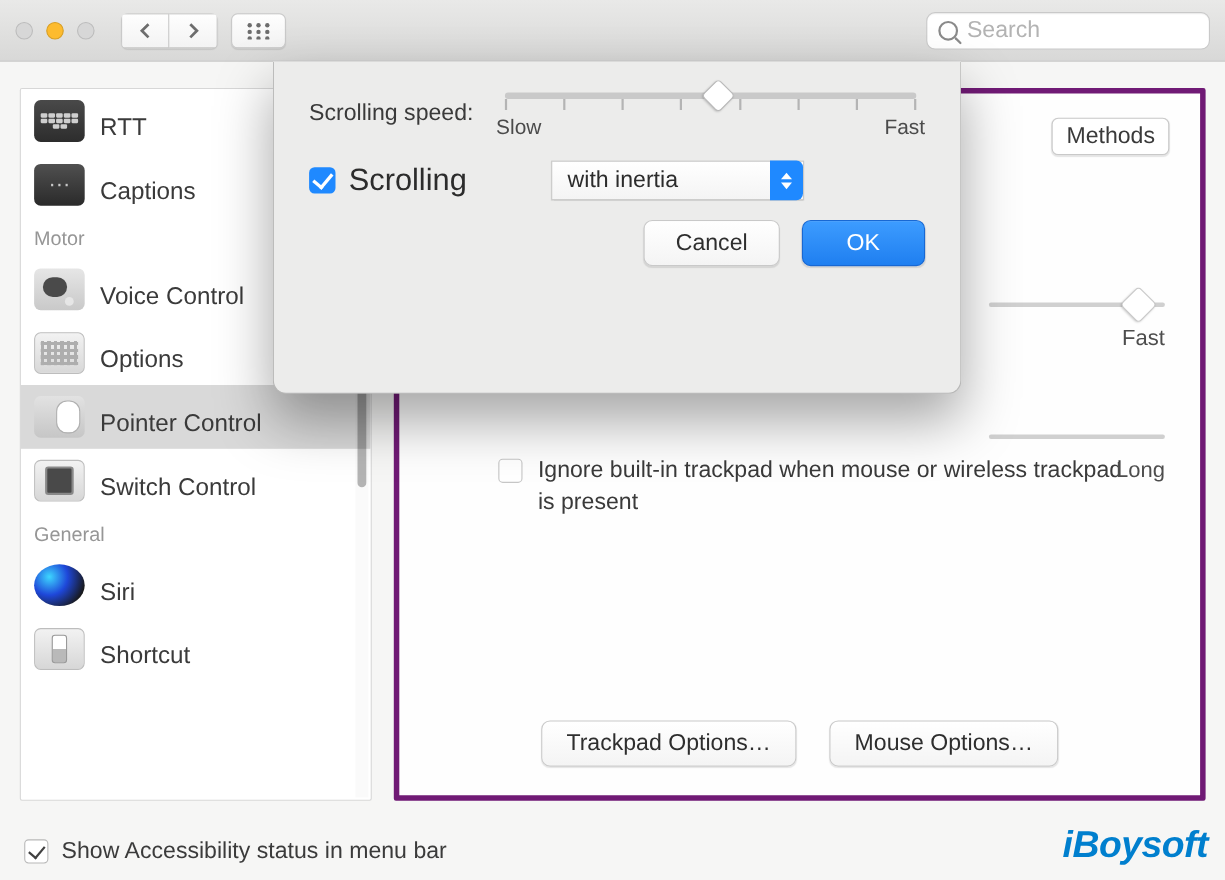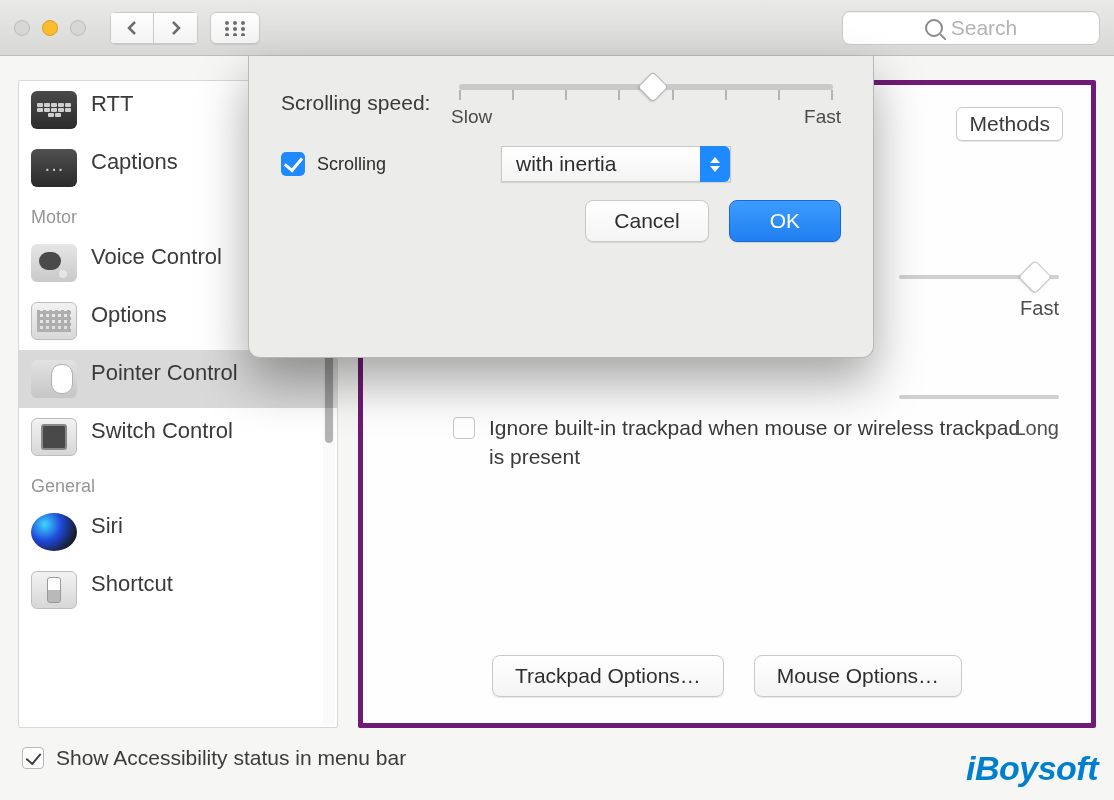--- a/index.html
+++ b/index.html
@@ -59,21 +59,20 @@
   .searchbox {
     margin-left:auto;
     width: 258px; height: 34px;
     background: #fff;
     border:1px solid #c9c9c9;
     border-radius: 8px;
     display:flex; align-items:center;
     padding: 0 10px;
     gap:8px;
     box-shadow: inset 0 1px 1px rgba(0,0,0,0.05);
-    justify-content: center;
   }
   .searchbox .placeholder { color:#b3b3b3; font-size:21px; }
   .search-icon { width:18px; height:18px; border:2px solid #8a8a8a; border-radius:50%; position:relative; }
   .search-icon::after { content:""; position:absolute; width:8px; height:2px; background:#8a8a8a; transform:rotate(45deg); bottom:-3px; right:-6px; border-radius:1px;}
 
   
   .main {
     display:flex;
     padding: 24px 18px 12px 18px;
     gap: 20px;
@@ -92,21 +91,21 @@
   .scroller {
     position:absolute; right:2px; top:2px; bottom:2px; width:12px;
     background: rgba(0,0,0,0.02);
   }
   .scroll-thumb {
     position:absolute; left:2px; right:2px; top:250px; height:110px;
     background: rgba(0,0,0,0.28);
     border-radius:6px;
   }
   .sb-item {
-    display:flex; align-items:flex-start; gap:14px;
+    display:flex; align-items:flex-end; gap:14px;
     padding: 10px 12px;
     font-size:22px;
     color:#3a3a3a;
   }
   .sb-item.selected { background:#d9d9d9; font-weight:400; }
   .sb-ic {
     width:46px; height:38px; border-radius:6px;
     display:flex; align-items:center; justify-content:center;
     flex-shrink:0;
   }
@@ -209,21 +208,21 @@
 
   .check-on {
     width:24px; height:24px; background:#1f89ff; border-radius:5px;
     display:inline-flex; align-items:center; justify-content:center;
     margin-right:12px;
   }
   .check-on::after {
     content:""; width:8px; height:14px; border: solid #fff; border-width:0 3px 3px 0;
     transform: rotate(40deg); margin-top:-3px;
   }
-  .inline-lbl { font-size:18px; color:#2c2c2c; }
+  .inline-lbl { font-size:28px; color:#2c2c2c; }
 
   .popup {
     display:flex; align-items:center;
     background: linear-gradient(#fff,#f4f4f4);
     border:1px solid #c9c9c9;
     border-radius:0;
     height:36px;
     min-width:230px;
     padding: 0 0 0 14px;
     font-size:21px;
@@ -249,21 +248,21 @@
   }
   .mac-btn.primary {
     background: linear-gradient(#3d9cff,#1f7ff0);
     border-color:#1868d3; color:#fff; font-weight:500;
     padding:8px 40px;
   }
   .mac-btn.cancel { padding:8px 28px; }
 
   
   .footer {
-    position:absolute; bottom:30px; left:22px;
+    position:absolute; bottom:14px; left:22px;
     display:flex; align-items:center; gap:12px;
     font-size:21px; color:#3b3b3b;
   }
   .chk-on-sm {
     width:22px;height:22px;border:1px solid #b8b8b8;border-radius:4px;background:#fff;
     display:inline-flex;align-items:center;justify-content:center;
   }
   .chk-on-sm::after{content:"";width:7px;height:12px;border:solid #404040;border-width:0 2.5px 2.5px 0;transform:rotate(40deg);margin-top:-3px;}
 
   

